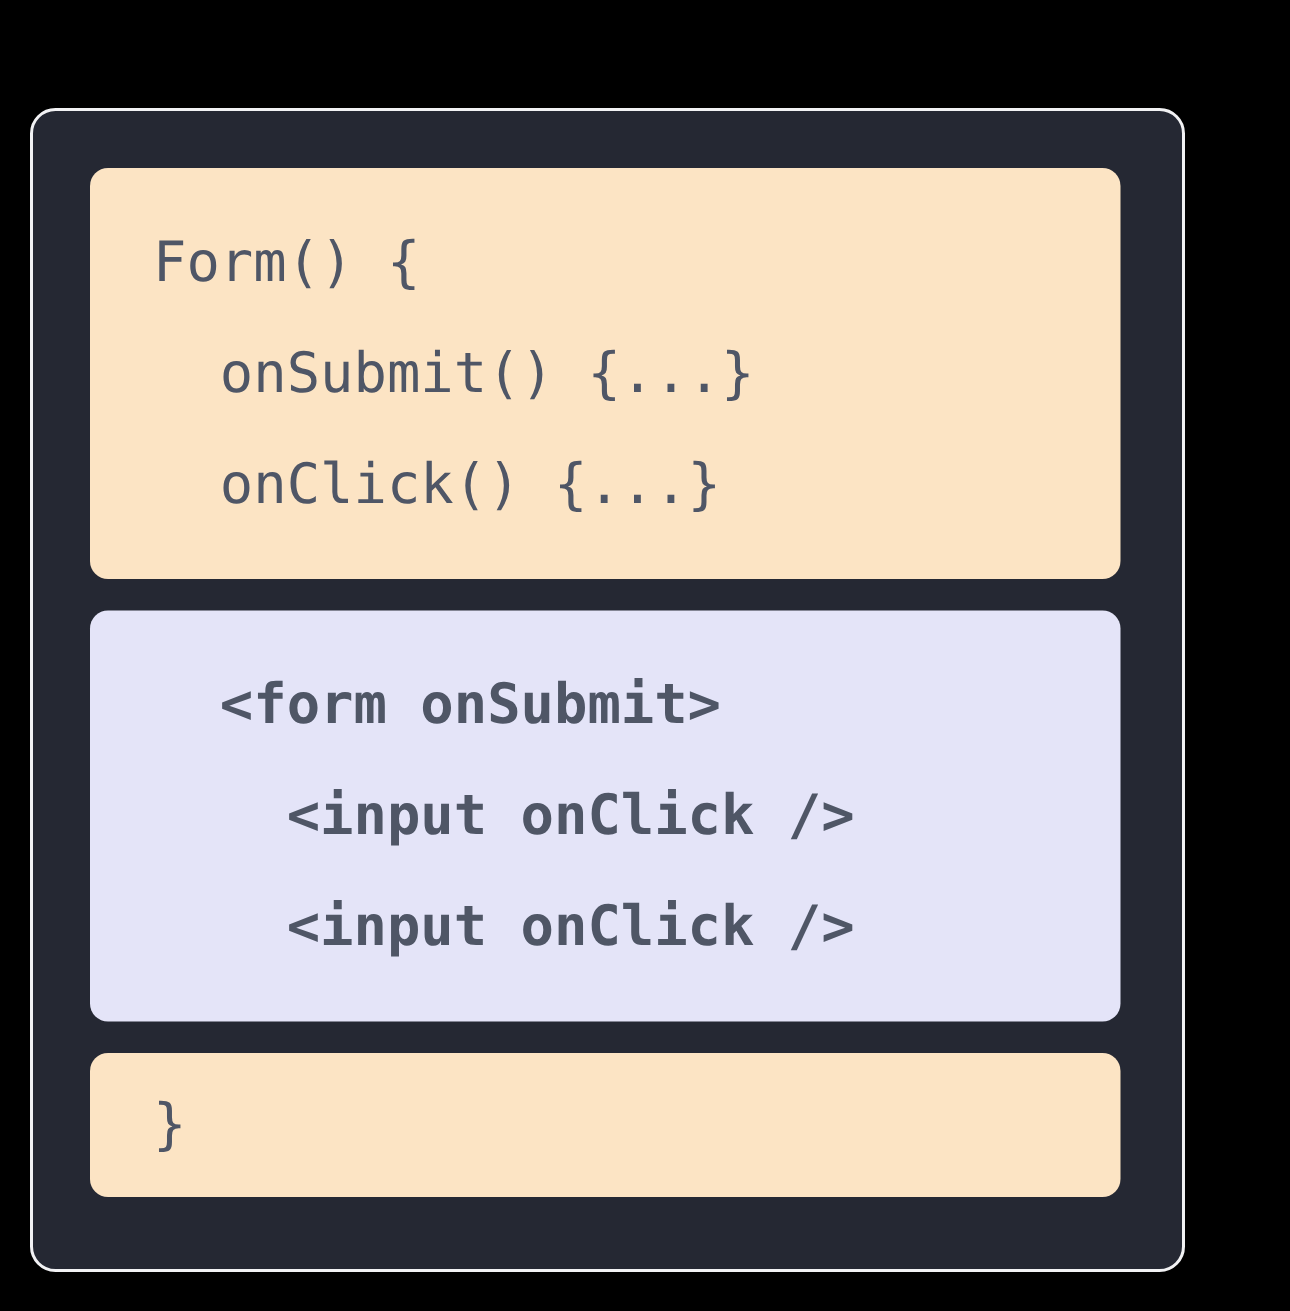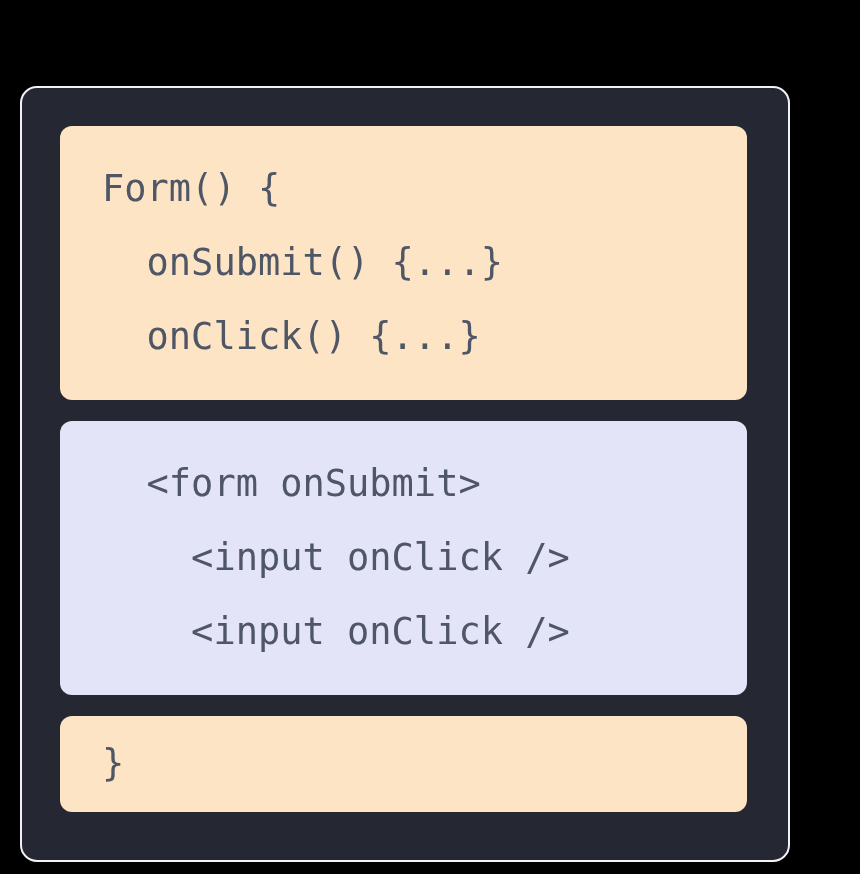--- a/index.html
+++ b/index.html
@@ -18,21 +18,21 @@
     position: relative;
     width: 860px;
     height: 874px;
     background: #000000;
   }
 
   
   .code-card {
     position: absolute;
     left: 20px;
-    top: 86px;
+    top: 72px;
     width: 770px;
     height: 776px;
     box-sizing: border-box;
     background: #252833;
     border: 2px solid #f2f2f4;
     border-radius: 17px;
     padding: 36px 0 0 0;
   }
 
   .panels {
@@ -63,20 +63,21 @@
     font-size: 37px;
     line-height: 74px;
     color: #4f5666;
     white-space: pre;
     letter-spacing: 0px;
     padding-left: 42px;
   }
 
   .panel-lavender .code-line {
     padding-left: 42px;
+    font-weight: bold;
   }
 
   .panel-last .code-line {
     line-height: 44px;
   }
   .panel-last {
     padding: 26px 0 26px 0;
   }
 </style>
 </head>

